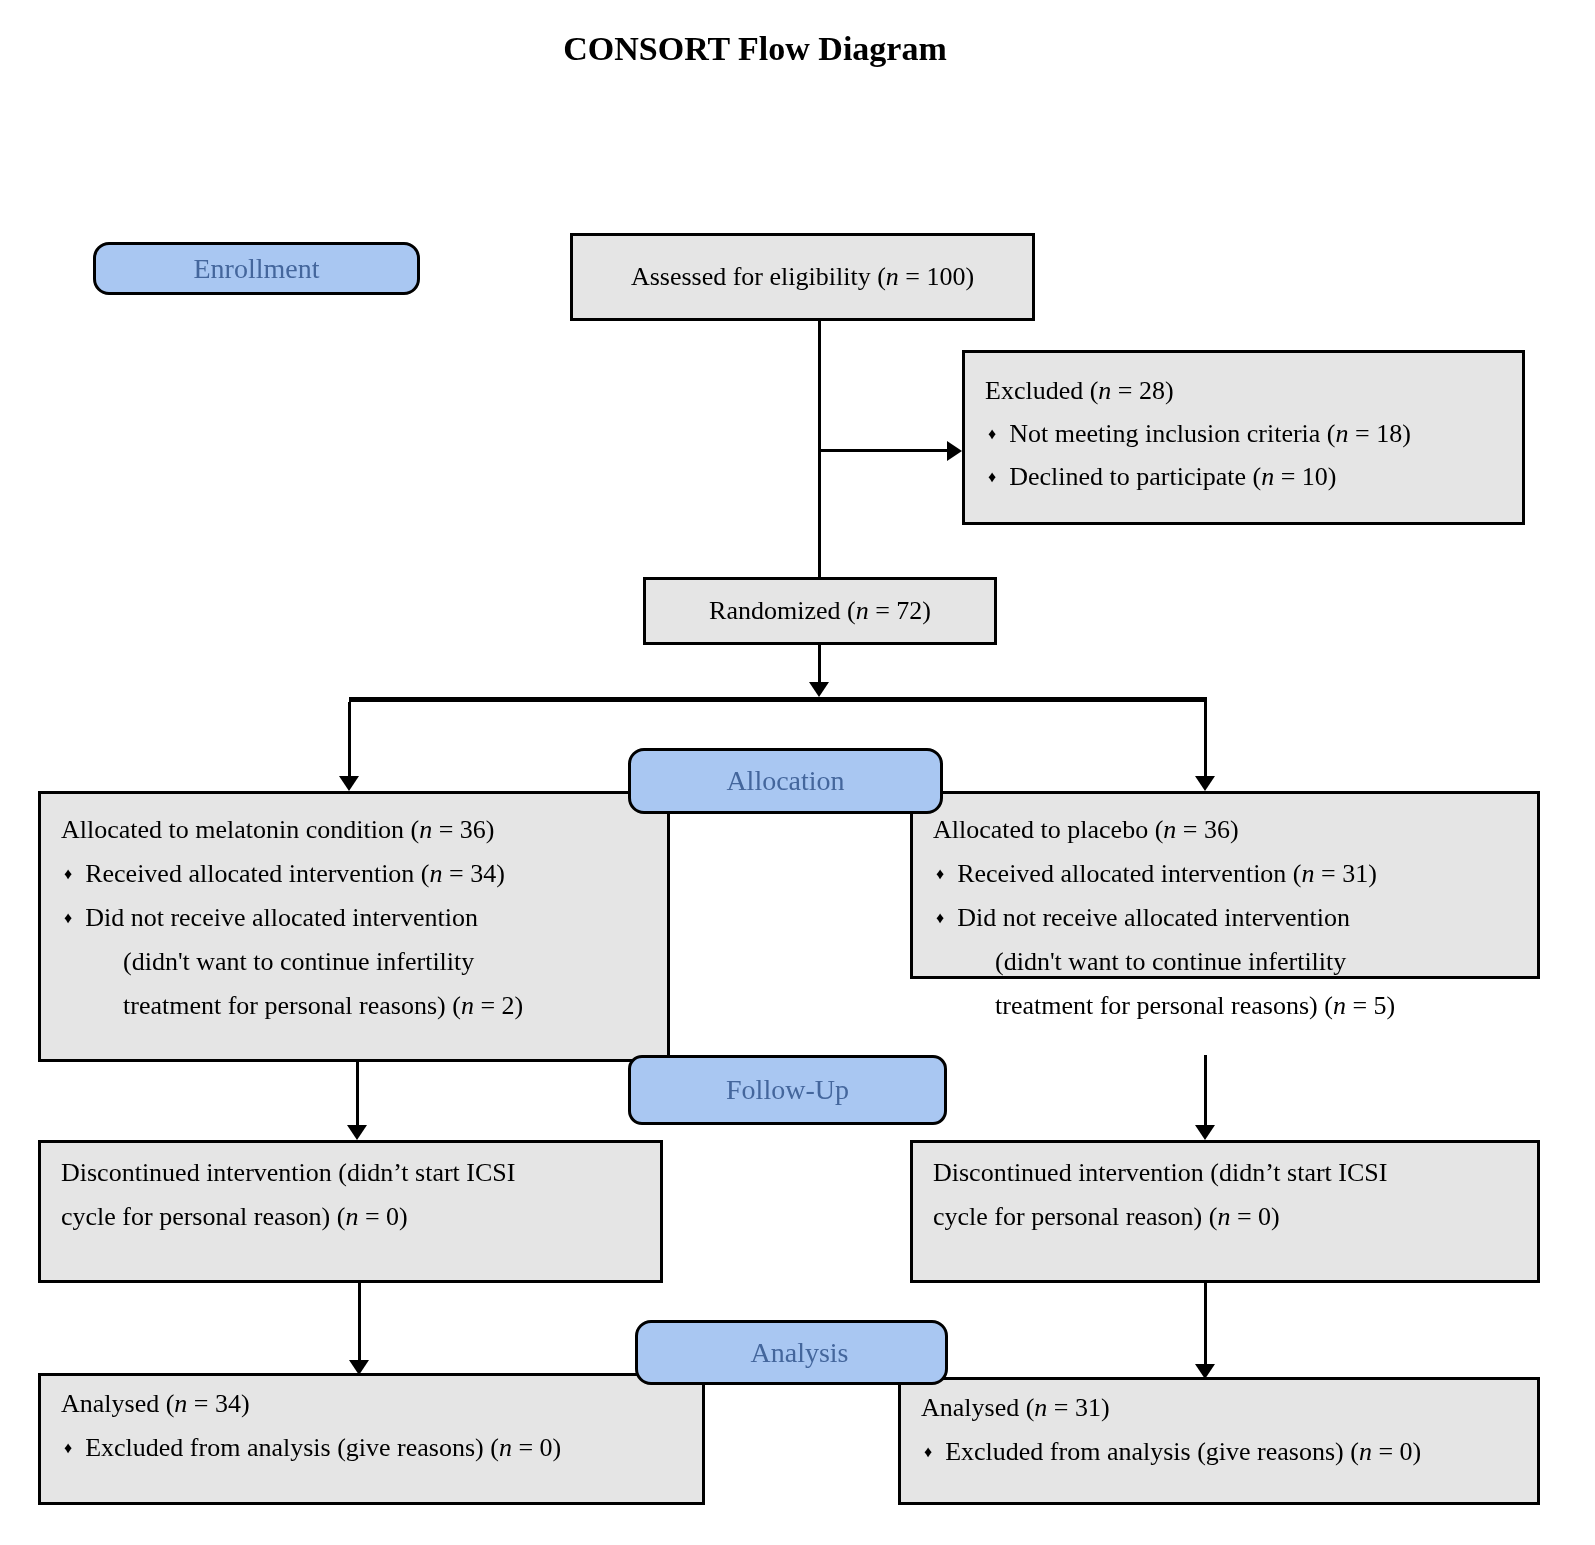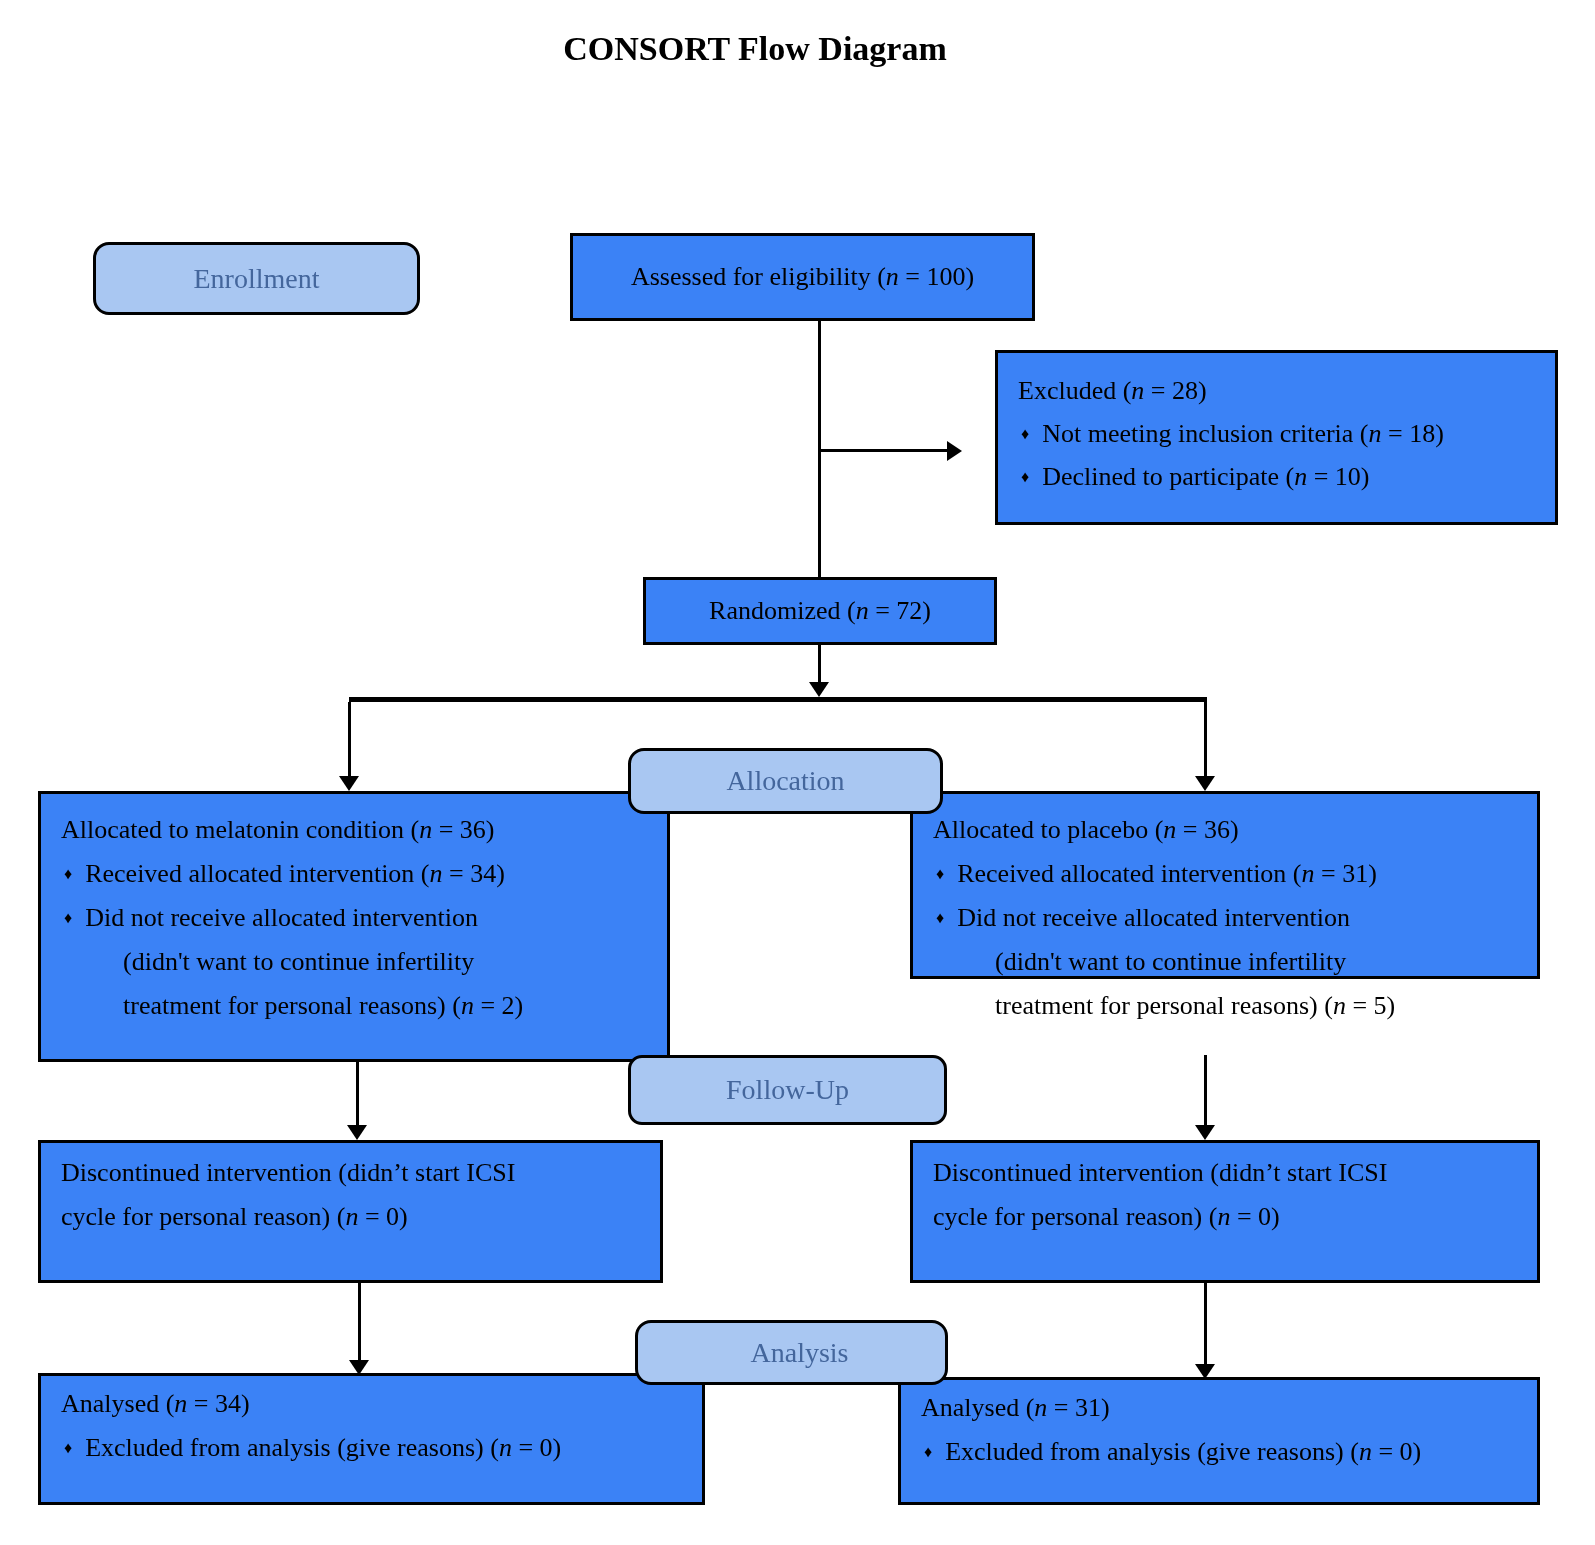--- a/index.html
+++ b/index.html
@@ -5,21 +5,21 @@
   html,body { margin:0; padding:0; background:#ffffff; }
   #canvas {
     position:relative; width:1595px; height:1545px; background:#ffffff;
     font-family:"Liberation Serif", serif; color:#000;
   }
   .title {
     position:absolute; left:0; top:30px; width:1510px; text-align:center;
     font-size:34px; font-weight:bold;
   }
   .box {
-    position:absolute; background:#3b82f6; border:3px solid #000000;
+    position:absolute; background:#e5e5e5; border:3px solid #000000;
     box-sizing:border-box; font-size:26px; line-height:44px;
   }
   .centerbox { display:flex; align-items:center; justify-content:center; text-align:center; }
   .pad { padding:14px 10px 0 20px; }
   .ln { white-space:nowrap; }
   .bl { }
   .dia { font-size:16px; margin:0 13px 0 3px; vertical-align:3px; }
   .cont { padding-left:62px; }
   .stage {
     position:absolute; background:#a9c7f2; border:3px solid #000000; border-radius:16px;
@@ -36,34 +36,34 @@
     border-top:10px solid transparent; border-bottom:10px solid transparent;
     border-left:15px solid #000; }
 </style>
 </head>
 <body>
 
 <div id="canvas">
 
   <div class="title">CONSORT Flow Diagram</div>
 
-  <div class="stage" style="left:93px; top:242px; width:327px; height:73px;font-family:Liberation Serif, serif;">
+  <div class="stage" style="left:93px; top:242px; width:327px; height:53px;font-family:Liberation Serif, serif;">
     <span>Enrollment</span>
   </div>
 
   <div class="box centerbox" style="left:570px; top:233px; width:465px; height:88px;">
     <span>Assessed for eligibility (<i>n</i> = 100)</span>
   </div>
 
   <div class="vline" style="left:818px; top:320px; height:257px;"></div>
 
   <div class="hline" style="left:818px; top:449px; width:130px;"></div>
   <div class="arr-r" style="left:947px; top:441px;"></div>
 
-  <div class="box pad" style="left:962px; top:350px; width:563px; height:175px; padding-top:16px;margin-left:33px;">
+  <div class="box pad" style="left:962px; top:350px; width:563px; height:175px; padding-top:16px;">
     <div class="ln" style="line-height:43px;">Excluded (<i>n</i> = 28)</div>
     <div class="ln bl" style="line-height:43px;">
       <span class="dia">♦</span><span>Not meeting inclusion criteria (<i>n</i> = 18)</span>
     </div>
     <div class="ln bl" style="line-height:43px;">
       <span class="dia">♦</span><span>Declined to participate (<i>n</i> = 10)</span>
     </div>
   </div>
 
   <div class="box centerbox" style="left:643px; top:577px; width:354px; height:68px;">

